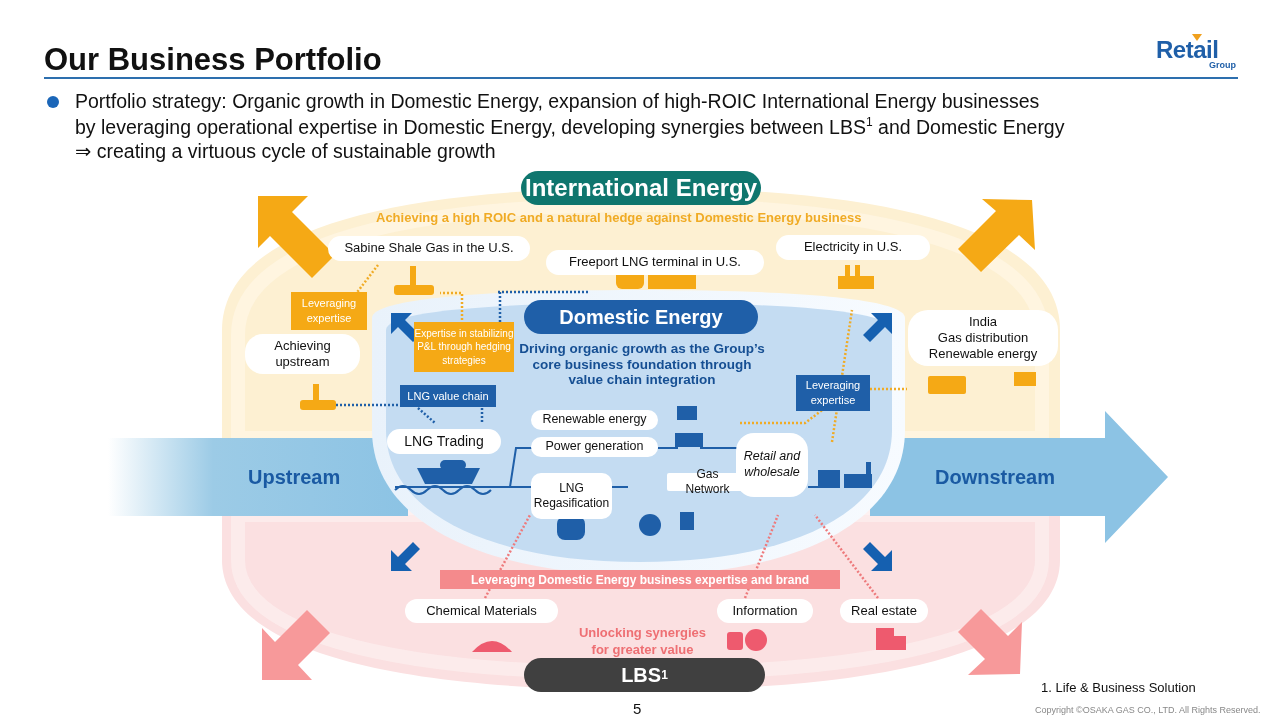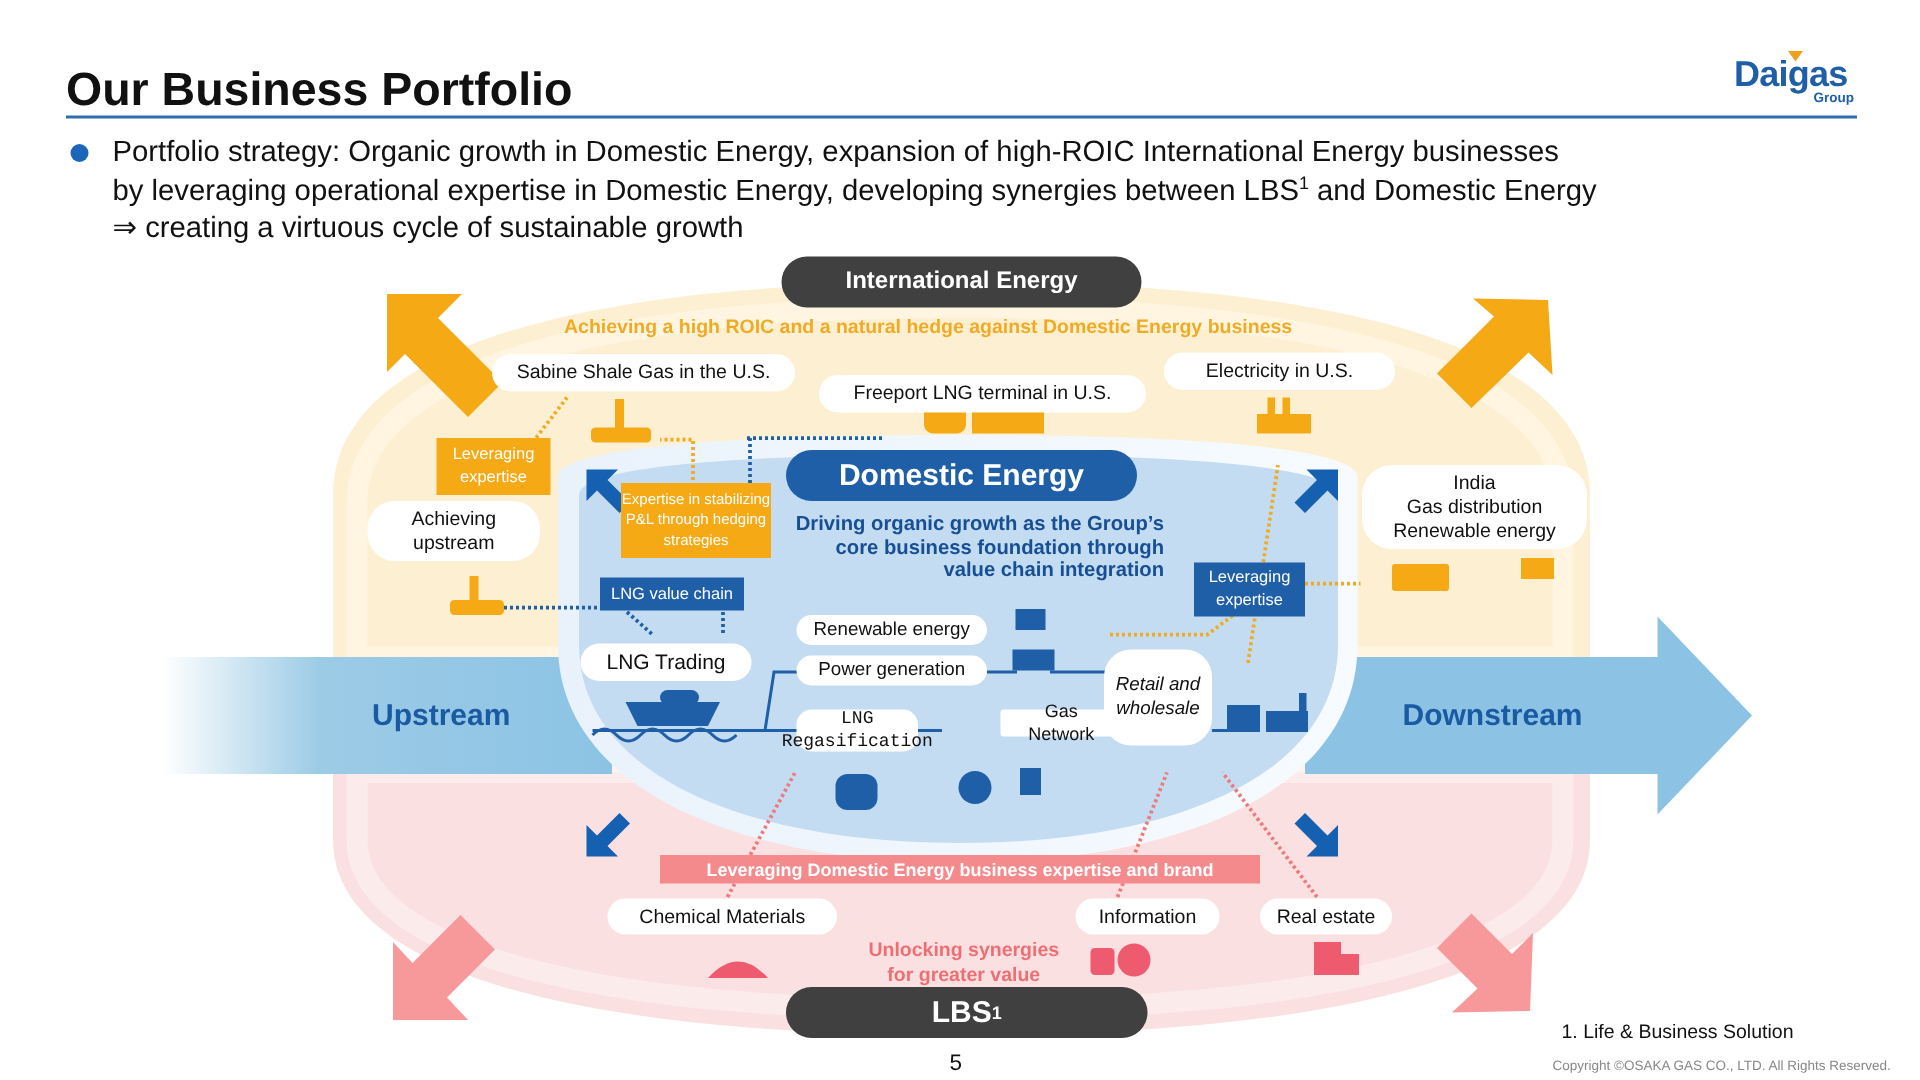--- a/index.html
+++ b/index.html
@@ -13,36 +13,36 @@
   #logo .tri{position:absolute;left:36px;top:-2px;width:0;height:0;border-left:5px solid transparent;border-right:5px solid transparent;border-top:7px solid #f0a01e;}
   #bullet-dot{left:47px;top:96px;width:12px;height:12px;border-radius:50%;background:#1b66b8;}
   .bl{position:absolute;left:75px;font-size:19.5px;color:#111;white-space:nowrap;}
   .bl sup{font-size:12px;}
   svg#diagram{position:absolute;left:0;top:0;}
   .pill{position:absolute;background:#fff;border-radius:14px;font-size:13px;color:#111;text-align:center;white-space:nowrap;display:flex;align-items:center;justify-content:center;line-height:1.25;}
   .hdr-pill{position:absolute;border-radius:18px;color:#fff;font-weight:bold;text-align:center;display:flex;align-items:center;justify-content:center;}
   .note-o{position:absolute;background:#f5a915;color:#fff;font-size:11px;text-align:center;display:flex;align-items:center;justify-content:center;line-height:1.35;}
   .note-b{position:absolute;background:#1f5fa8;color:#fff;font-size:11px;text-align:center;display:flex;align-items:center;justify-content:center;line-height:1.35;}
   .orange-sub{position:absolute;color:#f0ab25;font-weight:bold;font-size:13px;white-space:nowrap;}
-  .blue-sub{position:absolute;color:#164f93;font-weight:bold;font-size:13.5px;text-align:right;line-height:1.15;}
+  .blue-sub{position:absolute;color:#164f93;font-weight:bold;font-size:13.5px;text-align:center;line-height:1.15;}
   .flow-label{position:absolute;color:#1a5aa3;font-weight:bold;font-size:20px;}
   .pink-sub{position:absolute;color:#ee6f73;font-weight:bold;font-size:13px;text-align:center;line-height:1.3;}
   .pink-bar{position:absolute;background:#f48a8c;color:#fff;font-weight:bold;font-size:12px;display:flex;align-items:center;justify-content:center;white-space:nowrap;}
   #page-num{left:633px;top:700px;font-size:15px;}
   #footnote{left:1041px;top:680px;font-size:13px;}
   #copyright{left:1035px;top:705px;font-size:9px;color:#888;}
 </style>
 </head>
 <body>
 
 <div id="title" class="abs">Our Business Portfolio</div>
 <div id="title-rule" class="abs"></div>
 <div id="logo" class="abs">
   <span class="tri"></span>
-  <span class="main">Daigas</span>
+  <span class="main">Retail</span>
   <span class="sub">Group</span>
 </div>
 
 <div id="bullet-dot" class="abs"></div>
 <div class="bl" style="top:90px">Portfolio strategy: Organic growth in Domestic Energy, expansion of high-ROIC International Energy businesses</div>
 <div class="bl" style="top:115px"><span>by leveraging operational  expertise in Domestic Energy, developing synergies between LBS</span><sup>1</sup><span> and Domestic Energy</span></div>
 <div class="bl" style="top:140px">⇒ creating a virtuous cycle of sustainable growth</div>
 
 <svg id="diagram" width="1280" height="720">
   <defs>
@@ -142,21 +142,21 @@
   </g>
   <g fill="#ee5a6e">
     <path d="M472,652 q20,-22 40,0 Z"></path>
     <rect x="727" y="632" width="16" height="18" rx="3"></rect>
       <circle cx="756" cy="640" r="11"></circle>
     <rect x="876" y="628" width="18" height="22"></rect>
       <rect x="892" y="636" width="14" height="14"></rect>
   </g>
 </svg>
 
-<div class="hdr-pill" style="left:521px;top:171px;width:240px;height:34px;background:#404040;font-size:16px;">International Energy</div>
+<div class="hdr-pill" style="left:521px;top:171px;width:240px;height:34px;background:#0f766e;font-size:24px;">International Energy</div>
 <div class="orange-sub" style="left:376px;top:210px;">Achieving a high ROIC and a natural hedge against Domestic Energy business</div>
 
 <div class="pill" style="left:328px;top:236px;width:202px;height:25px;">Sabine Shale Gas in the U.S.</div>
 <div class="pill" style="left:546px;top:235px;width:218px;height:25px;margin-top:15px;">Freeport LNG terminal in U.S.</div>
 <div class="pill" style="left:776px;top:235px;width:154px;height:25px;">Electricity in U.S.</div>
 
 <div class="note-o" style="left:291px;top:292px;width:76px;height:38px;white-space:pre;">Leveraging
 expertise</div>
 <div class="pill" style="left:245px;top:334px;width:115px;height:40px;white-space:pre;border-radius:18px;">Achieving
 upstream</div>
@@ -172,21 +172,21 @@
 core business foundation through
 value chain integration</div>
 
 <div class="note-b" style="left:400px;top:385px;width:96px;height:22px;">LNG value chain</div>
 <div class="note-b" style="left:796px;top:375px;width:74px;height:36px;white-space:pre;">Leveraging
 expertise</div>
 
 <div class="pill" style="left:387px;top:429px;width:114px;height:25px;font-size:14px;">LNG Trading</div>
 <div class="pill" style="left:531px;top:410px;width:127px;height:20px;font-size:12.5px;">Renewable energy</div>
 <div class="pill" style="left:531px;top:437px;width:127px;height:20px;font-size:12.5px;">Power generation</div>
-<div class="pill" style="left:531px;top:473px;width:81px;height:28px;font-size:12px;white-space:pre;border-radius:10px;font-family:Liberation Mono, monospace;">LNG
+<div class="pill" style="left:531px;top:473px;width:81px;height:46px;font-size:12px;white-space:pre;border-radius:10px;">LNG
 Regasification</div>
 <div class="pill" style="left:628px;top:473px;width:81px;height:18px;font-size:12px;white-space:pre;border-radius:2px;margin-left:39px;">Gas
 Network</div>
 <div class="pill" style="left:736px;top:433px;width:72px;height:64px;font-size:12.5px;white-space:pre;border-radius:18px;font-style:italic;">Retail and
 wholesale</div>
 
 <div class="flow-label" style="left:248px;top:466px;">Upstream</div>
 <div class="flow-label" style="left:935px;top:466px;">Downstream</div>
 
 <div class="pink-bar" style="left:440px;top:570px;width:400px;height:19px;">Leveraging Domestic Energy business expertise and brand</div>

